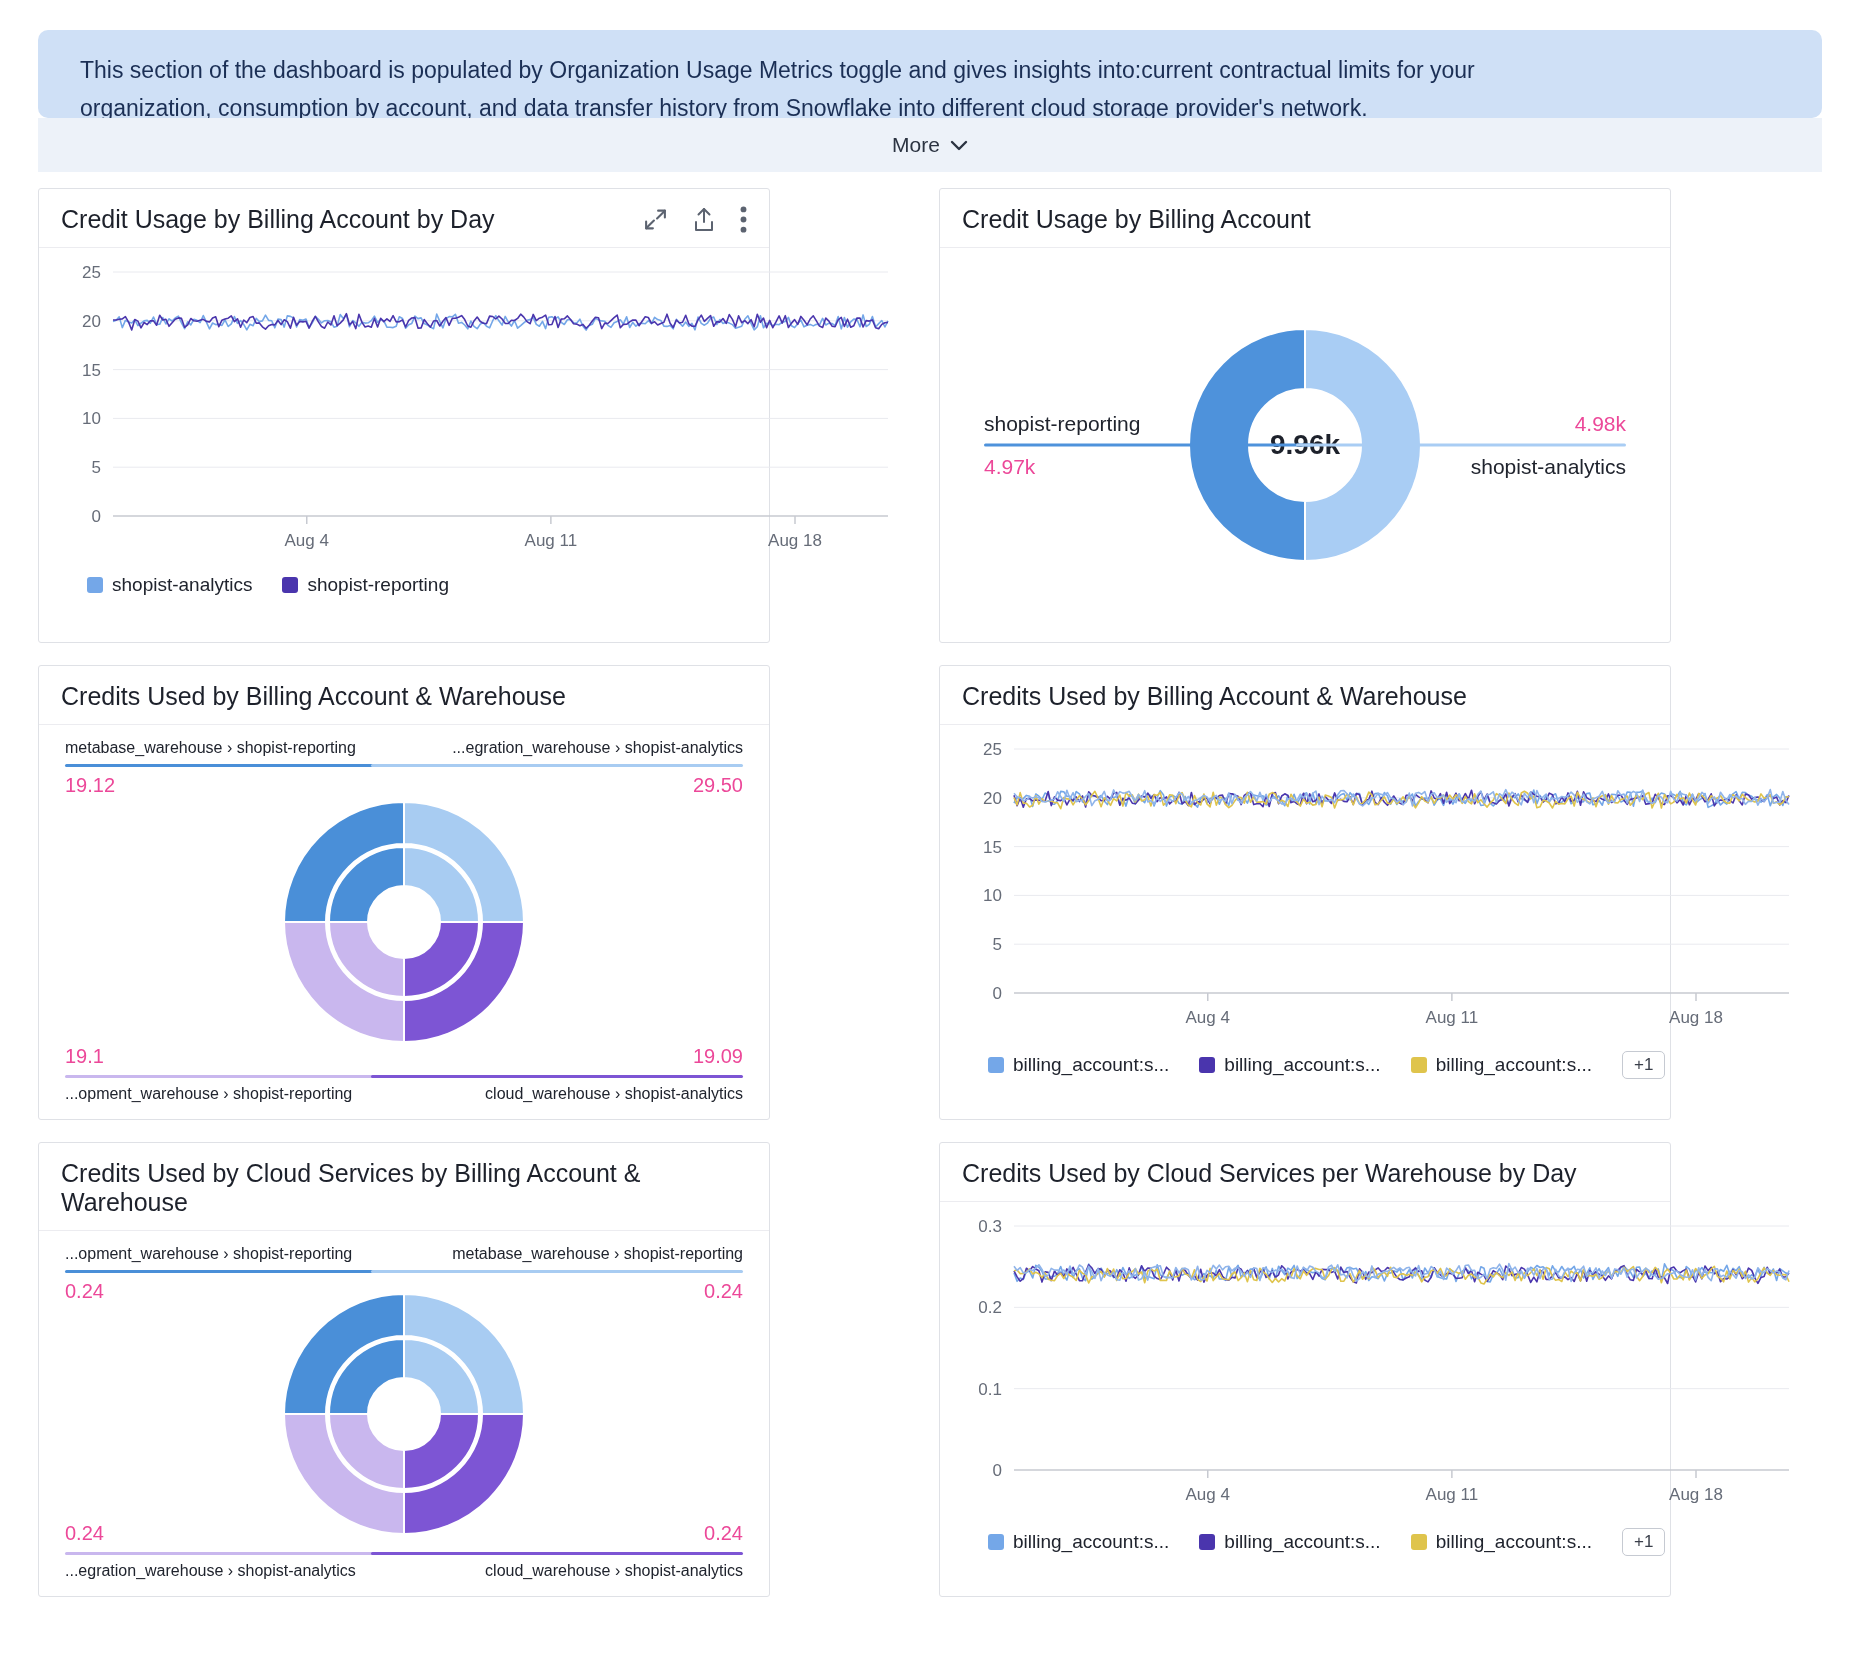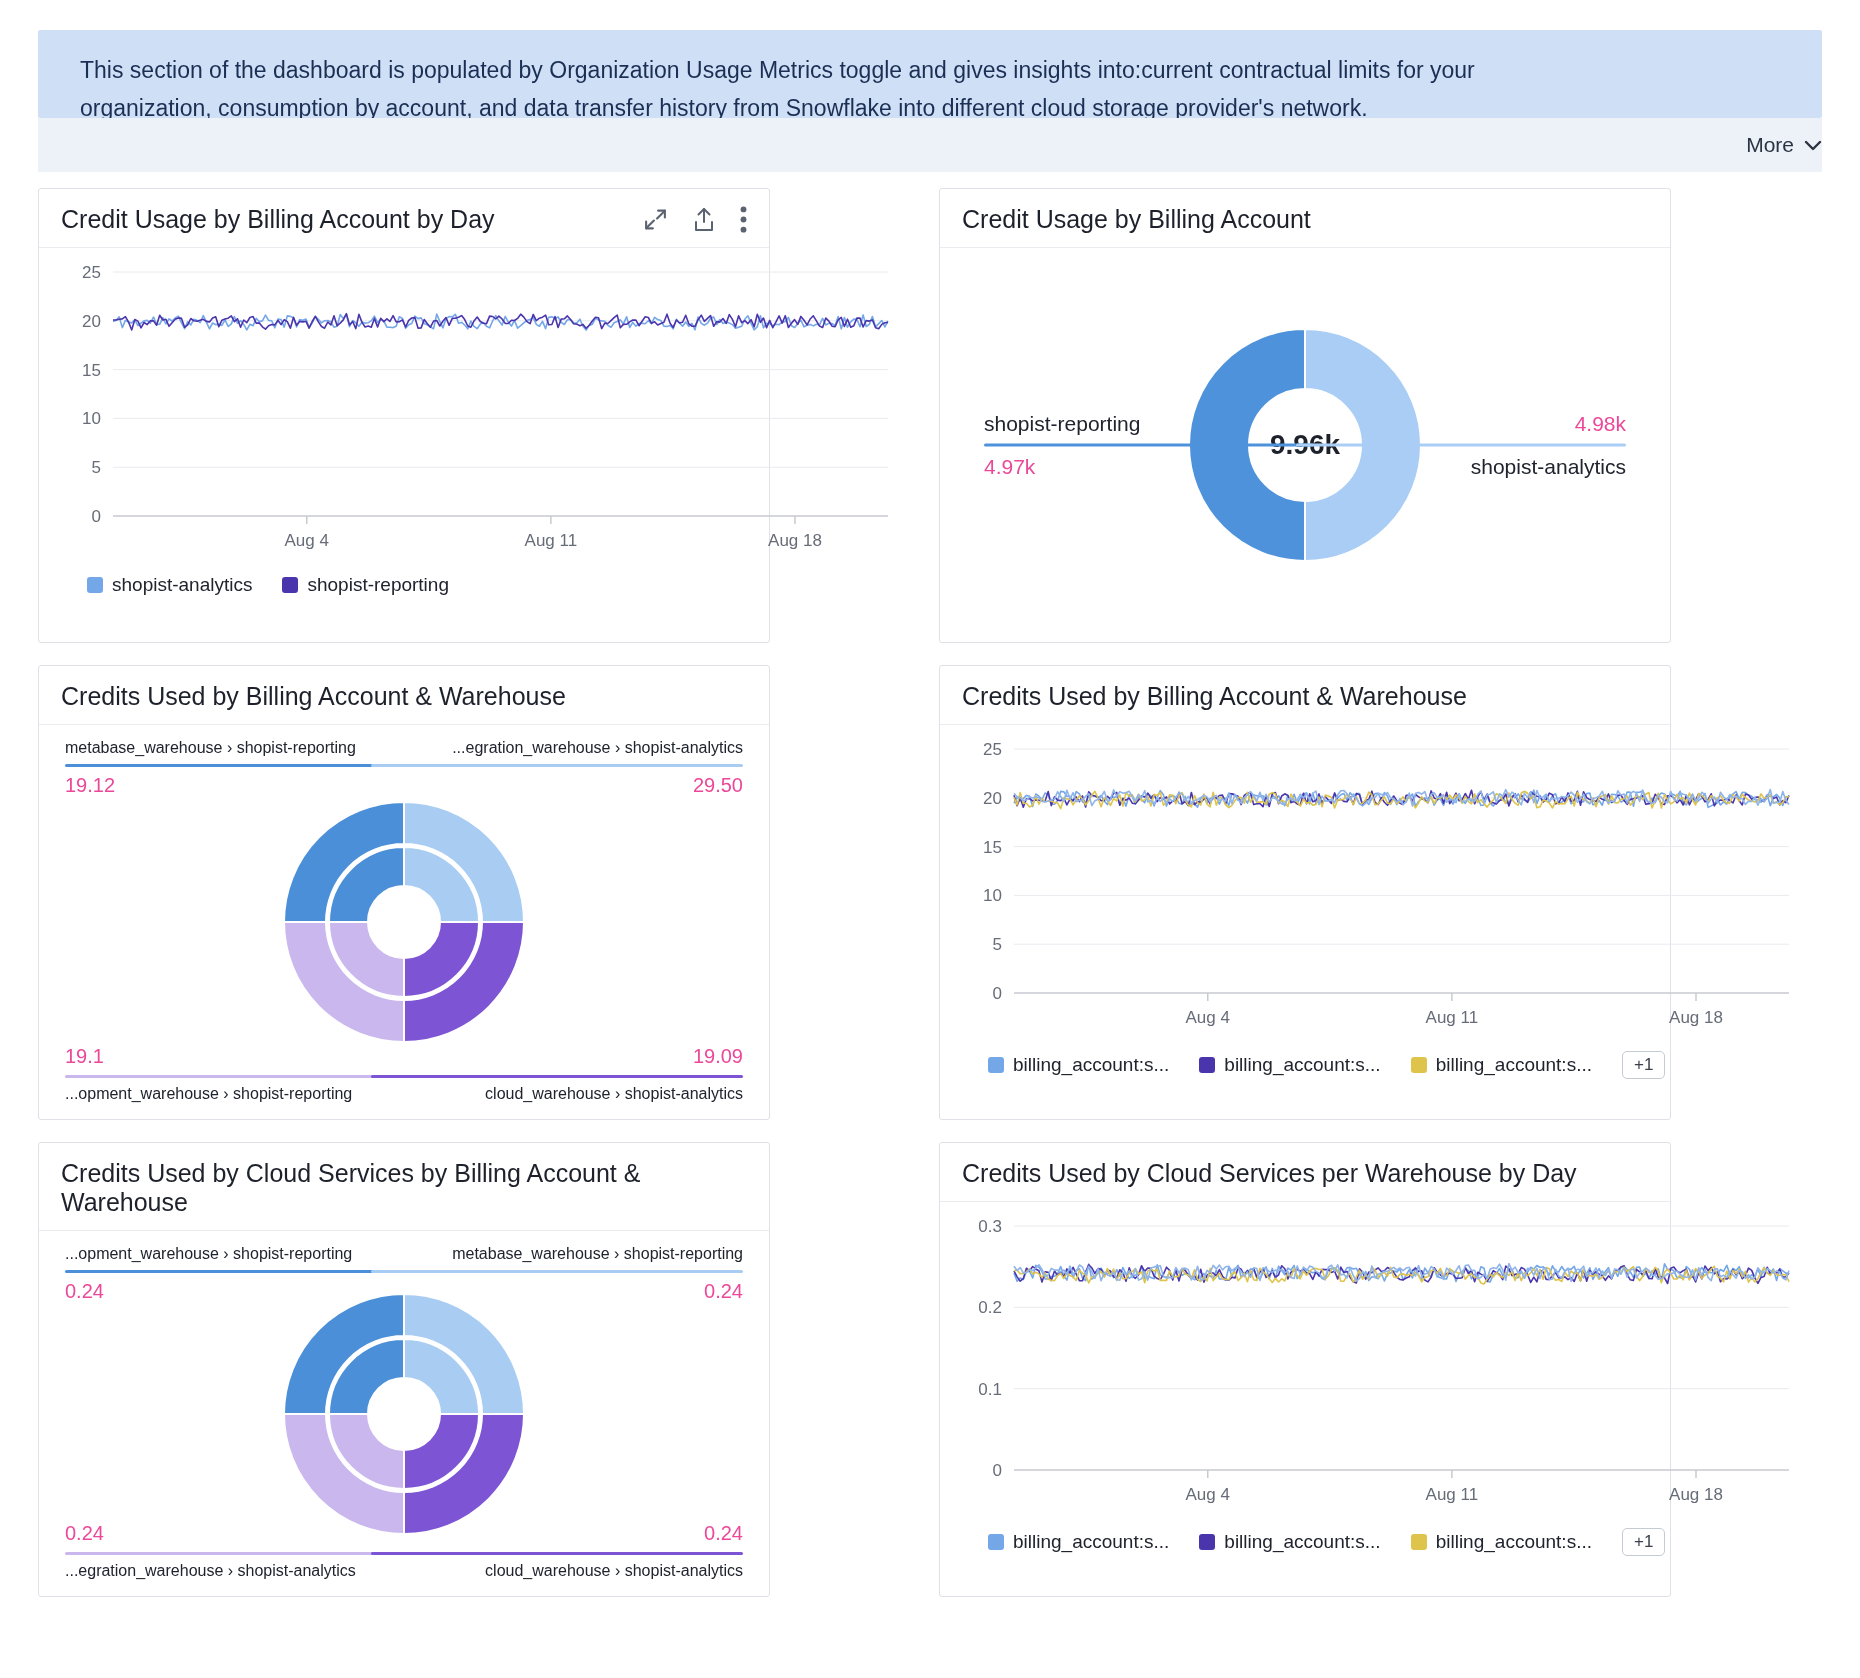--- a/index.html
+++ b/index.html
@@ -14,26 +14,26 @@
   .app-header {
     margin: 14px 14px 0; height: 96px; background: #3a63c8; border-radius: 5px;
     position: relative; display: flex; align-items: center; justify-content: center;
   }
   .app-title { color:#fff; font-size: 31px; font-weight: 700; letter-spacing: .2px; }
   .hdr-left-btn { position:absolute; left: 50px; top: 50%; transform: translateY(-50%); cursor:pointer; display:flex; }
   .hdr-right-btn { position:absolute; right: 40px; top: 50%; transform: translateY(-50%); cursor:pointer; display:flex; }
   
   .banner {
     margin: 30px 38px 0; background: #cfe0f6; height: 88px; overflow: hidden;
-    padding: 21px 42px 0; border-radius: 2px;
+    padding: 21px 42px 0; border-radius: 10px;
   }
   .banner-line { font-size: 23px; line-height: 38px; color: #1b2f55; }
   .more-bar {
     margin: 0 38px; height: 54px; background: #edf2f9;
-    display:flex; align-items:center; justify-content:flex-end; gap: 10px;
+    display:flex; align-items:center; justify-content:center; gap: 10px;
     font-size: 21px; color: #2c3442; cursor: pointer;
   }
   
   .grid {
     margin: 16px 38px 0;
     display: grid; grid-template-columns: 883px 883px; gap: 22px 18px;
   }
   .widget {
     width: 732px; height: 455px; background:#fff;
     border: 1px solid #dfe1e6; border-radius: 3px;

